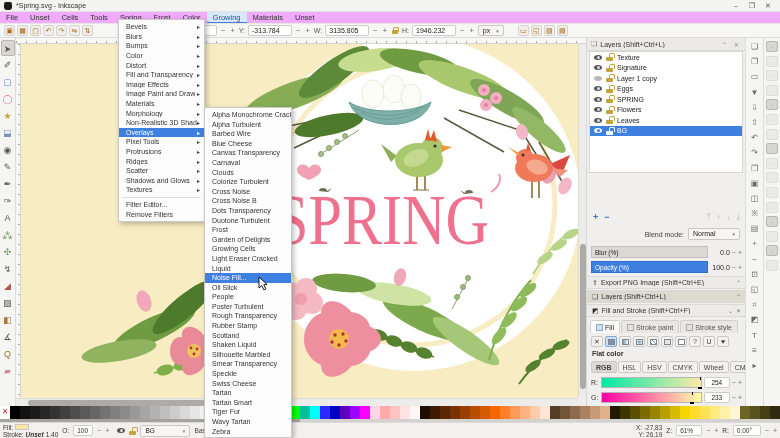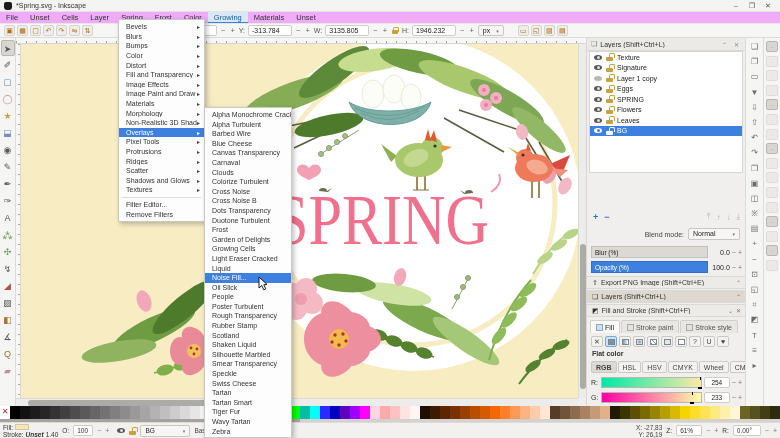--- a/index.html
+++ b/index.html
@@ -143,21 +143,21 @@
     <span class="spacer"></span>
     <span class="winbtn">–</span>
     <span class="winbtn">❐</span>
     <span class="winbtn">✕</span>
   </div>
 
   <div class="abs" id="menubar">
       <div class="menu-item">File</div>
       <div class="menu-item">Unset</div>
       <div class="menu-item">Cells</div>
-      <div class="menu-item">Layer</div>
+      <div class="menu-item">Tools</div>
       <div class="menu-item">Spring</div>
       <div class="menu-item">Frost</div>
       <div class="menu-item">Color</div>
       <div class="menu-item active">Growing</div>
       <div class="menu-item">Materials</div>
       <div class="menu-item">Unset</div>
     </div>
 
   <div class="abs" id="toolbar">
     <span id="tb-left" style="display: inline-flex; gap: 2px; position: absolute; left: 4px;">

